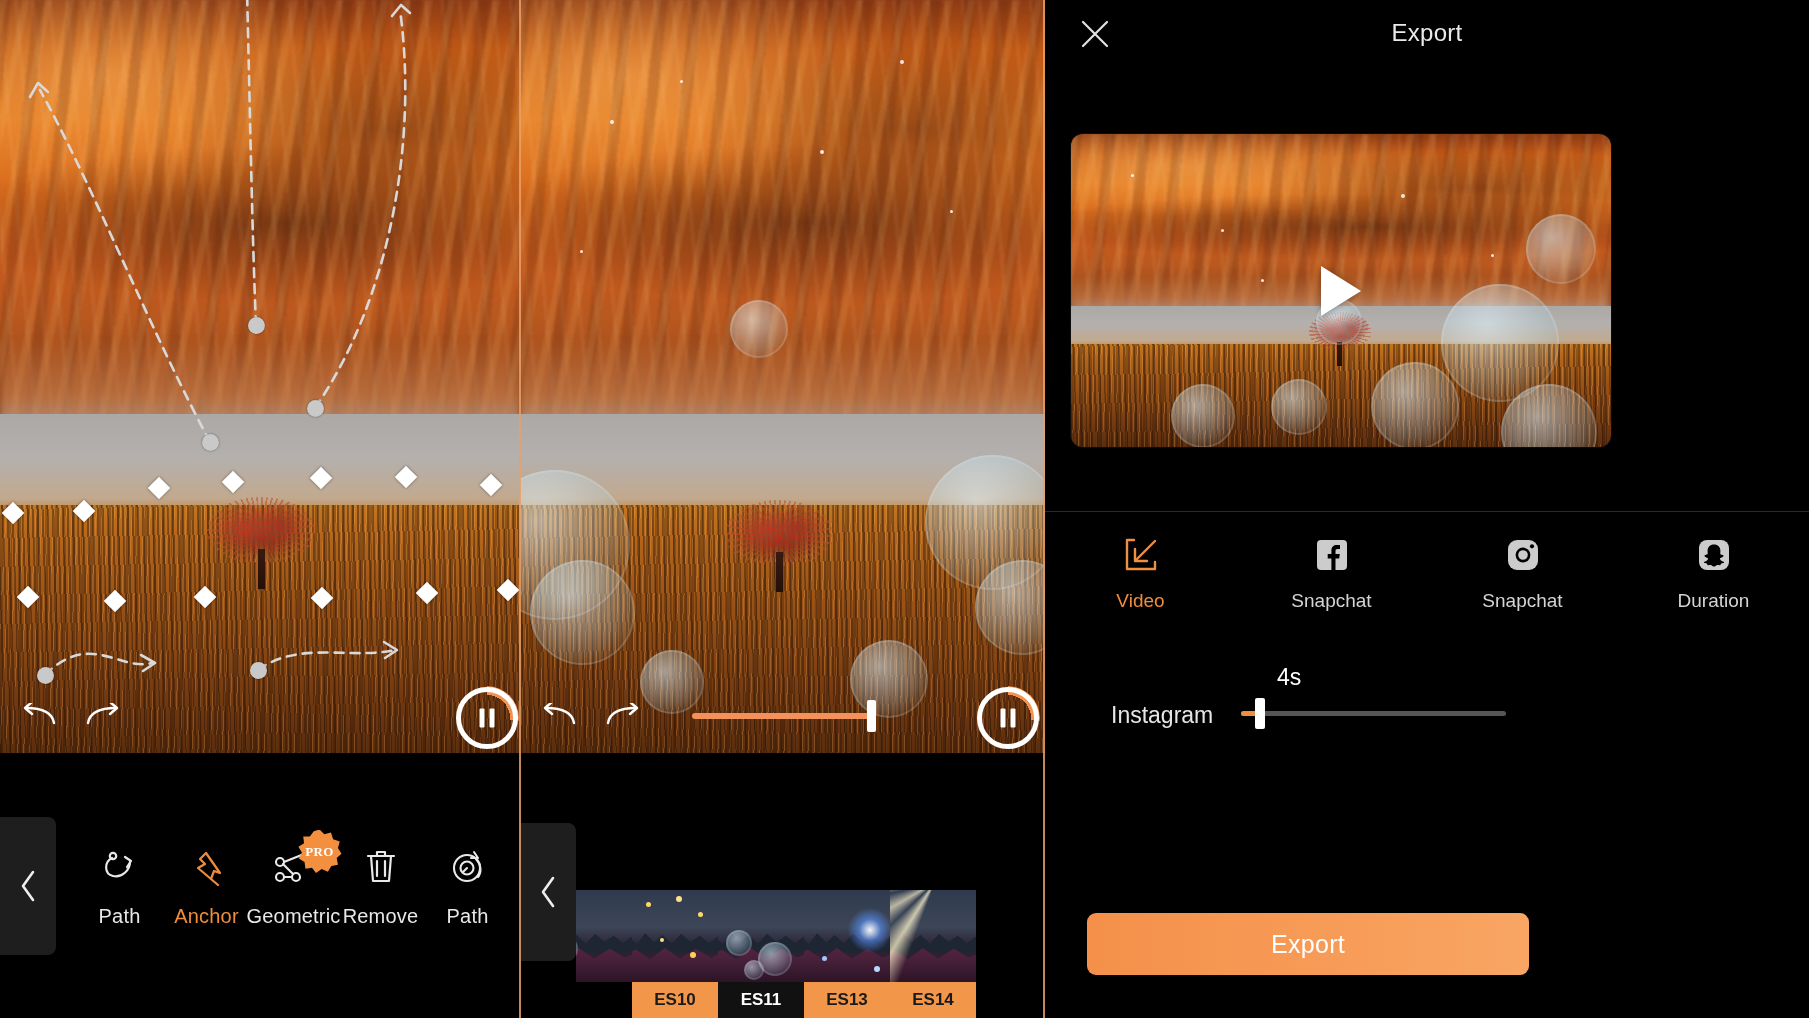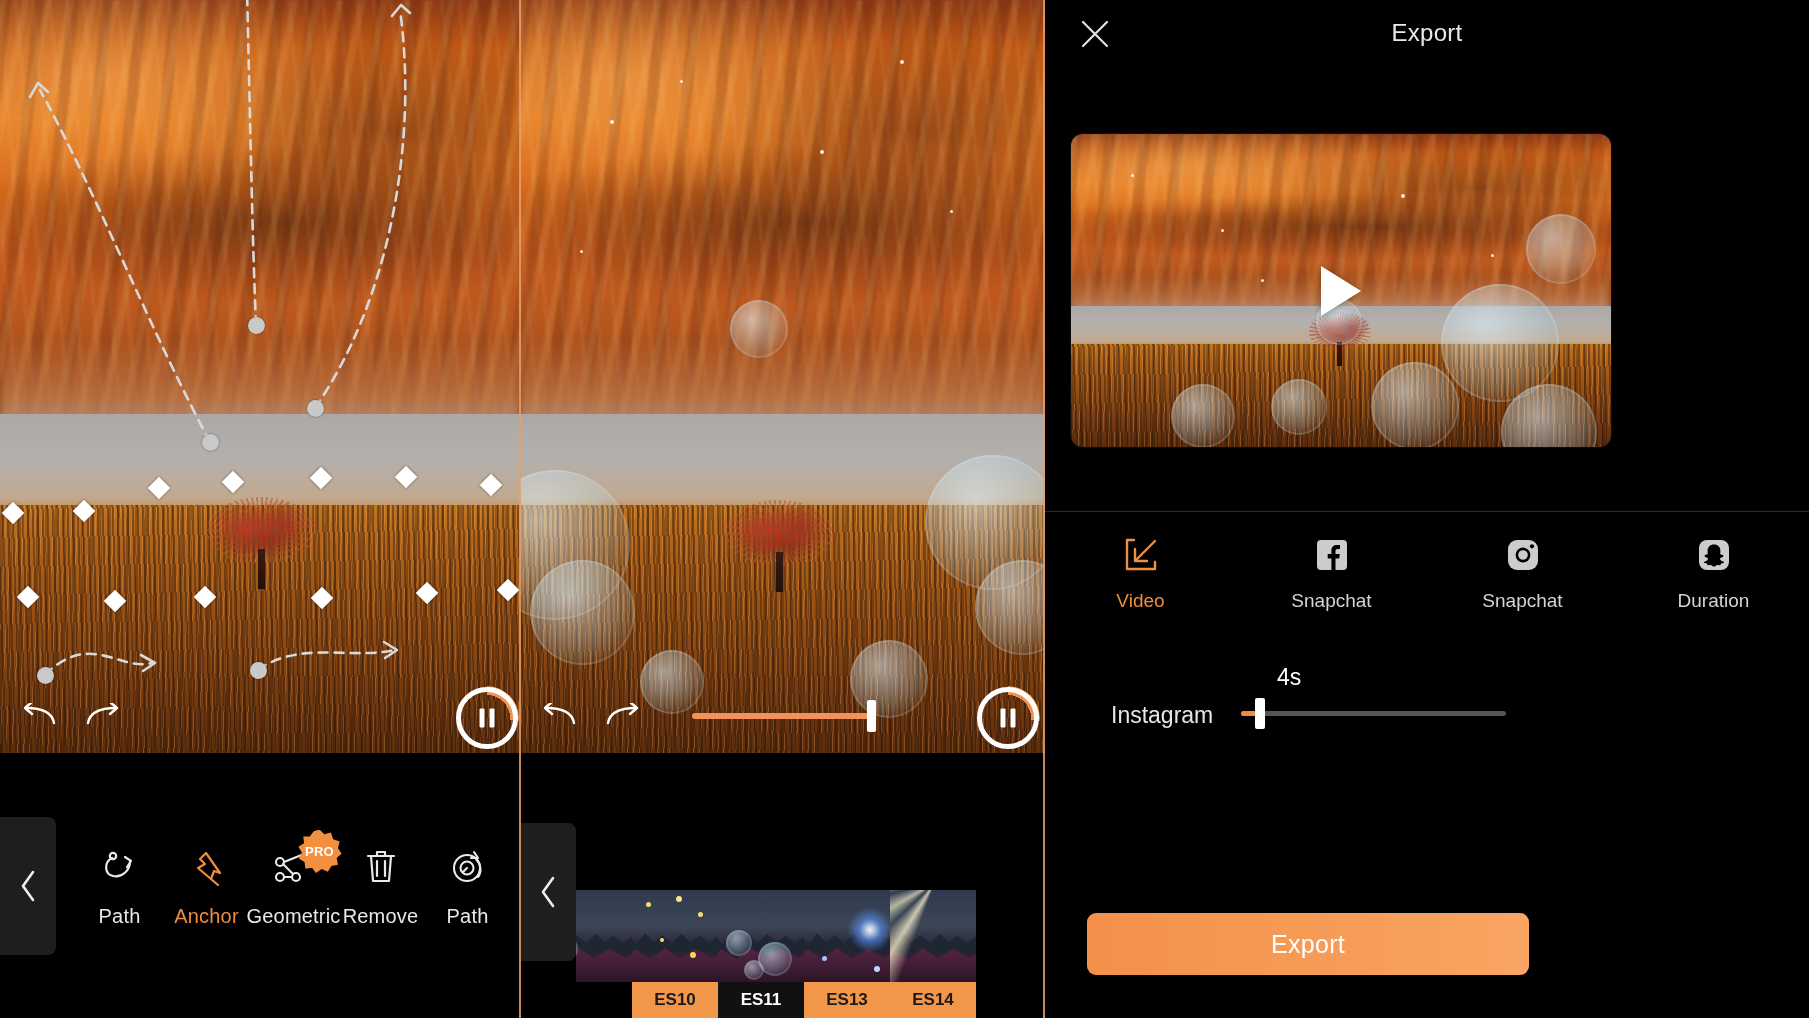--- a/index.html
+++ b/index.html
@@ -122,20 +122,21 @@
   .tool{ width:87px; display:flex; flex-direction:column; align-items:center; gap:17px; position:relative; }
   .tool .ticon{ width:44px; height:44px; display:flex; align-items:center; justify-content:center; }
   .tool .tlabel{ font-size:20px; color:#e8e8e8; letter-spacing:.2px; white-space:nowrap; }
   .tool.active .tlabel{ color:#f08d3c; }
   .pro-badge{
     position:absolute; left:50%; top:-14px; margin-left:4px;
     width:44px; height:44px; display:flex; align-items:center; justify-content:center;
     color:#fff; font-size:13px; font-weight:bold; letter-spacing:.3px;
     background:#f3903f;
     clip-path:polygon(50% 0%,61% 11%,76% 7%,81% 22%,96% 27%,92% 42%,100% 55%,89% 65%,92% 80%,77% 83%,69% 96%,55% 90%,42% 99%,33% 87%,18% 89%,16% 74%,3% 66%,10% 52%,2% 39%,15% 31%,13% 16%,28% 16%,37% 4%);
+    font-family:Liberation Serif, serif;
   }
 
   
   .panel-mid{ position:relative; width:525px; height:1018px; overflow:hidden; background:#000; }
   .canvas-mid{ position:absolute; left:0; top:0; width:525px; height:753px; overflow:hidden; }
   .timeline{
     position:absolute; height:6px; border-radius:3px; background:#f2915a;
   }
   .timeline .thumb{
     position:absolute; right:-4px; top:-13px; width:9px; height:32px; background:#fff; border-radius:2px;

